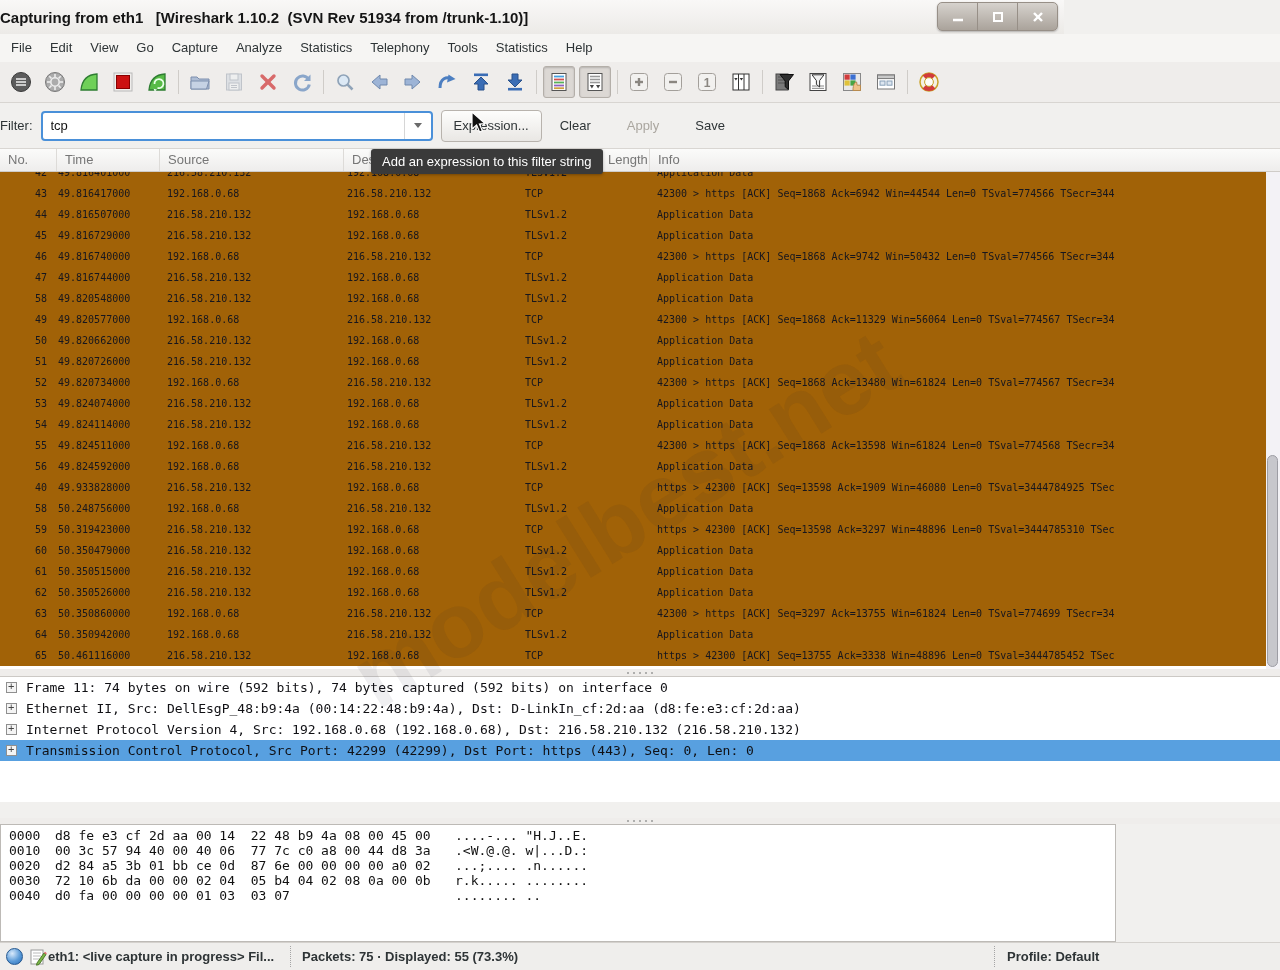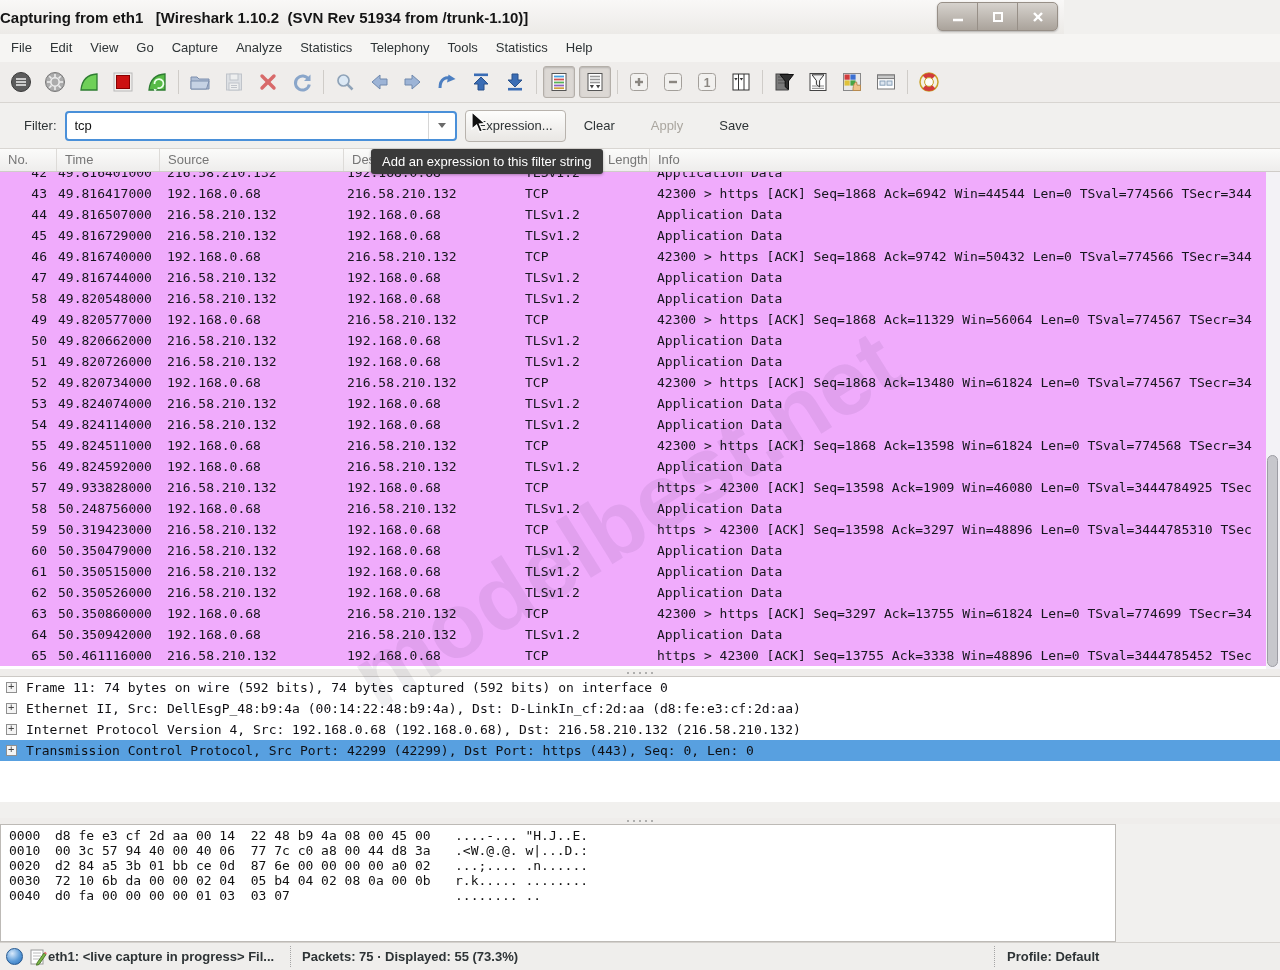--- a/index.html
+++ b/index.html
@@ -19,40 +19,40 @@
   .mitem{padding:0 9px;line-height:28px;color:#2e3436;cursor:default;}
   
   .toolbar{position:absolute;left:0;top:62px;width:1280px;height:41px;background:#efedeb;
     border-bottom:1px solid #d8d5d1;display:flex;align-items:center;padding-left:6px;box-sizing:border-box;}
   .tbtn{width:30px;height:30px;margin-right:4px;display:flex;align-items:center;justify-content:center;
     background:transparent;border:none;padding:0;}
   .tbtn.pressed{background:#dcd8d4;border:1px solid #b4afa9;border-radius:3px;box-shadow:inset 0 1px 2px rgba(0,0,0,.18);width:32px;height:32px;}
   .tsep{width:1px;height:24px;background:#cfccc8;margin:0 6px 0 2px;}
   
   .filterbar{position:absolute;left:0;top:103px;width:1280px;height:45px;background:#f1f0ee;
-    display:flex;align-items:center;padding-left:24px;box-sizing:border-box;}
+    display:flex;align-items:center;padding-left:0;box-sizing:border-box;}
   .flabel{margin-right:8px;}
   .fcombo{width:392px;height:30px;background:#fff;border:2px solid #4a90d9;border-radius:4px;
     display:flex;align-items:center;box-sizing:border-box;}
   .fcombo input{flex:1;border:none;outline:none;font:13px "Liberation Sans",sans-serif;padding:0 8px;color:#111;background:transparent;}
   .fcombo .drop{width:26px;height:100%;display:flex;align-items:center;justify-content:center;border-left:1px solid #d6d6d6;}
   .caret{width:0;height:0;border-left:4px solid transparent;border-right:4px solid transparent;border-top:5px solid #6a6a6a;}
   .btn-raised{margin-left:8px;height:32px;padding:0 12px;background:linear-gradient(#fdfdfc,#e9e7e4);
     border:1px solid #b8b3ad;border-radius:4px;font:13px "Liberation Sans",sans-serif;color:#2e3436;}
   .btn-flat{margin-left:28px;background:none;border:none;font:13px "Liberation Sans",sans-serif;color:#2e3436;padding:0 4px;}
   .btn-flat.disabled{color:#aaa69f;}
   
   .colheader{position:absolute;left:0;top:148px;width:1280px;height:24px;
     background:linear-gradient(#fbfbfa,#eeedec);border-top:1px solid #d9d6d2;border-bottom:1px solid #cfccc8;
     display:grid;grid-template-columns:57px 103px 184px 177px 79px 50px 1fr;box-sizing:border-box;}
   .hcell{line-height:22px;padding-left:8px;color:#767676;border-right:1px solid #dddbd8;overflow:hidden;white-space:nowrap;}
   
   .plist{position:absolute;left:0;top:172px;width:1266px;height:497px;background:#ffffff;overflow:hidden;}
   .prow{display:grid;grid-template-columns:57px 103px 184px 177px 79px 50px 1fr;height:21px;
-    background:#f0abfc;color:#16161e;font-family:"DejaVu Sans Mono","Liberation Mono",monospace;font-size:13px;}
+    background:#a16207;color:#16161e;font-family:"DejaVu Sans Mono","Liberation Mono",monospace;font-size:10px;}
   .prow.clipped{margin-top:-10px;}
   .prow .c{line-height:21px;white-space:pre;overflow:hidden;}
   .prow .no{text-align:right;padding-right:10px;}
   .prow .time{padding-left:1px;}
   .prow .src{padding-left:7px;}
   .prow .dst{padding-left:3px;}
   .prow .proto{padding-left:4px;}
   .prow .len{text-align:right;padding-right:3px;margin-top:32px;}
   .prow .info{padding-left:7px;}
   .vsb{position:absolute;right:0;top:172px;width:14px;height:497px;background:#f3f2f6;}
@@ -532,21 +532,21 @@
         <span class="c no">56</span>
         <span class="c time">49.824592000</span>
         <span class="c src">192.168.0.68</span>
         <span class="c dst">216.58.210.132</span>
         <span class="c proto">TLSv1.2</span>
         <span class="c len">107</span>
         <span class="c info">Application Data</span>
       </div>
 
       <div class="prow">
-        <span class="c no">57</span>
+        <span class="c no">40</span>
         <span class="c time">49.933828000</span>
         <span class="c src">216.58.210.132</span>
         <span class="c dst">192.168.0.68</span>
         <span class="c proto">TCP</span>
         <span class="c len">66</span>
         <span class="c info">https &gt; 42300 [ACK] Seq=13598 Ack=1909 Win=46080 Len=0 TSval=3444784925 TSec</span>
       </div>
 
       <div class="prow">
         <span class="c no">58</span>

